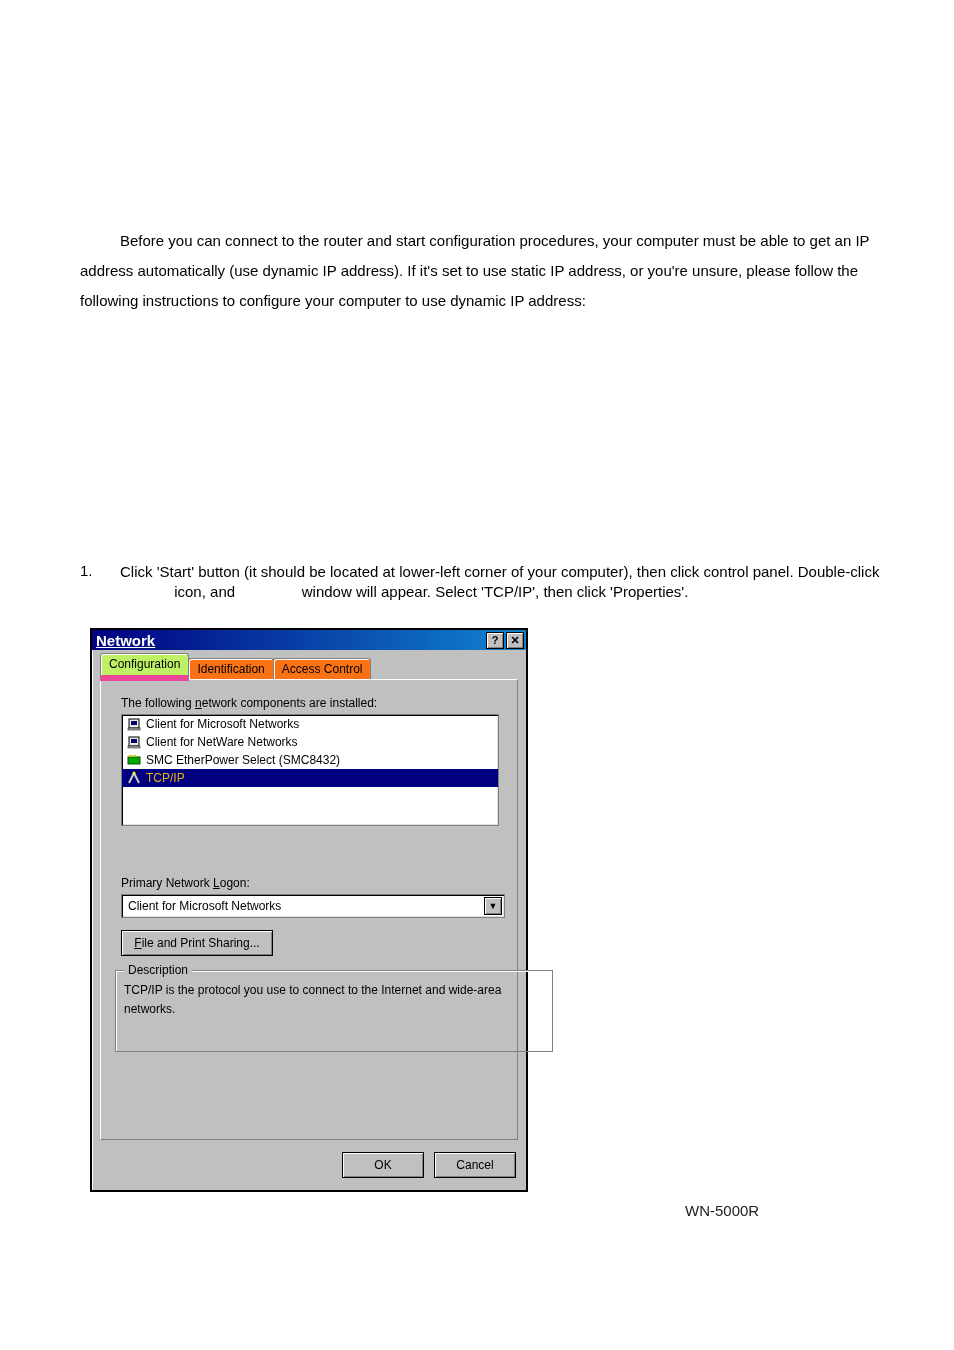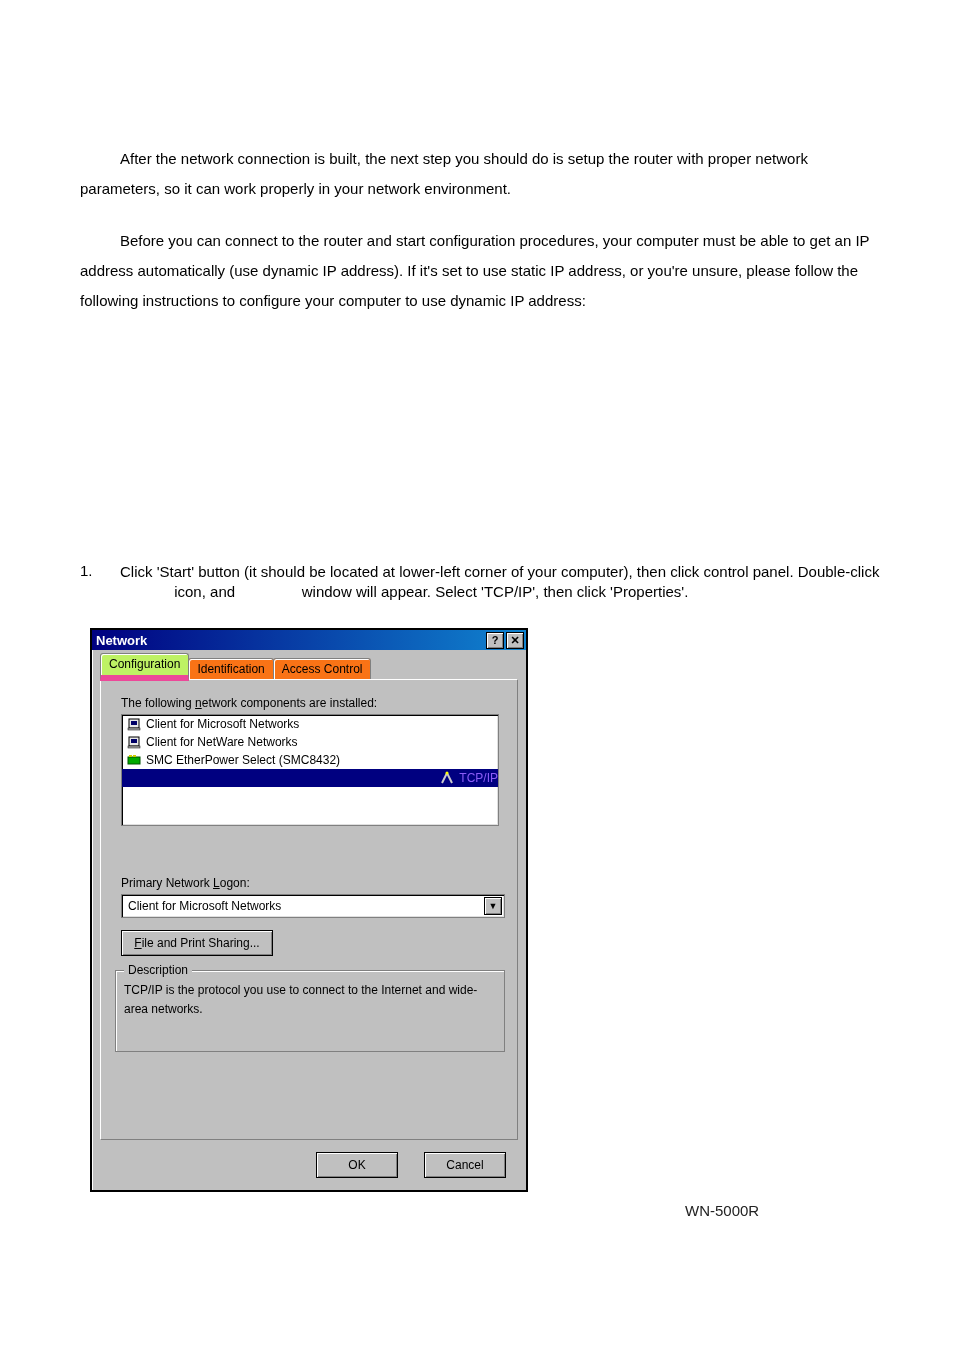--- a/index.html
+++ b/index.html
@@ -9,69 +9,68 @@
   .para2 { left:80px; top:226px; width:800px; text-indent:40px; }
 
   .step1-num { position:absolute; left:80px; top:562px; font-size:15px; }
   .step1 { position:absolute; left:120px; top:562px; width:760px; font-size:15px; line-height:20px; }
 
   .footer-model { position:absolute; left:685px; top:1202px; font-size:15px; color:#222; }
 
   
   .dialog { position:absolute; left:90px; top:628px; width:434px; height:560px; background:#c0c0c0; border:2px solid #000; box-shadow:inset 1px 1px 0 #fff; font-family:"MS Sans Serif","Microsoft Sans Serif",Tahoma,Arial,sans-serif; font-size:12px; }
   .titlebar { height:20px; background:linear-gradient(to right,#000080,#1084d0); color:#fff; display:flex; align-items:center; justify-content:space-between; padding:0 2px 0 4px; font-weight:bold; }
-  .titlebar-text { font-size:13px; }
+  .titlebar-text { font-size:15px;text-decoration:underline; }
   .titlebar-btns { display:flex; gap:2px; }
   .titlebar-btn { width:16px; height:15px; background:#c0c0c0; border:1px solid #000; box-shadow:inset 1px 1px 0 #fff,inset -1px -1px 0 #808080; display:flex; align-items:center; justify-content:center; color:#000; font-size:11px; font-weight:bold; cursor:pointer; }
 
   .tabstrip { position:absolute; left:8px; top:28px; display:flex; align-items:flex-end; height:22px; }
   .tab { padding:3px 8px 4px 8px; background:#f97316; border:1px solid #808080; border-bottom:none; border-top-left-radius:3px; border-top-right-radius:3px; box-shadow:inset 1px 1px 0 #fff; font-size:12px; cursor:pointer; position:relative; }
   .tab.active { background:#bef264; z-index:3; border-bottom:6px solid #ec4899; margin-bottom:-1px; }
   .tab + .tab { margin-left:-1px; }
 
   .panel { position:absolute; left:8px; top:49px; right:8px; bottom:50px; background:#c0c0c0; border:1px solid #fff; border-right-color:#808080; border-bottom-color:#808080; z-index:2; }
 
   .label-line { position:absolute; left:20px; top:16px; font-size:12px; }
 
   .listbox { position:absolute; left:20px; top:34px; width:376px; height:110px; background:#fff; border:1px solid #808080; box-shadow:inset 1px 1px 0 #000,inset -1px -1px 0 #dfdfdf; overflow:hidden; }
   .row { display:flex; align-items:center; height:18px; padding-left:4px; font-size:12px; gap:4px; cursor:pointer; }
-  .row.sel { background:#000080; color:#8b5cf6;justify-content:flex-end; }
+  .row.sel { background:#000080; color:#eab308; }
   .icn { width:16px; height:16px; display:inline-flex; align-items:center; justify-content:center; }
   
   .icn.client svg rect.body { fill:#e8e8e8; }
   .icn.client svg rect.screen { fill:#006; }
   .icn.adapter svg { color:#008000; }
   .icn.proto svg { color:#888; }
   .icn.tcp svg { color:#666; }
 
   .btnrow { position:absolute; left:20px; top:158px; width:376px; display:flex; justify-content:space-between; }
   .winbtn { width:112px; height:24px; background:#c0c0c0; border:1px solid #000; box-shadow:inset 1px 1px 0 #fff,inset -1px -1px 0 #808080; font-size:12px; cursor:pointer; display:flex; align-items:center; justify-content:center; }
   .winbtn .ul { text-decoration:underline; }
 
   .plogon-label { position:absolute; left:20px; top:196px; font-size:12px; }
   .dropdown { position:absolute; left:20px; top:214px; width:376px; height:22px; background:#fff; border:1px solid #808080; box-shadow:inset 1px 1px 0 #000,inset -1px -1px 0 #dfdfdf; display:flex; align-items:center; padding-left:6px; font-size:12px; cursor:pointer; }
   .dropdown-btn { position:absolute; right:2px; top:2px; width:16px; height:16px; background:#c0c0c0; border:1px solid #000; box-shadow:inset 1px 1px 0 #fff,inset -1px -1px 0 #808080; display:flex; align-items:center; justify-content:center; font-size:9px; }
 
   .fps-btn { position:absolute; left:20px; top:250px; width:150px; height:24px; }
 
-  .group { position:absolute; left:14px; top:290px; width:388px; height:80px; border:1px solid #808080; box-shadow:1px 1px 0 #fff inset; }
+  .group { position:absolute; left:14px; top:290px; width:388px; height:80px; border:1px solid #808080; box-shadow:1px 1px 0 #fff inset;padding-left:48px; }
   .group-title { position:absolute; left:8px; top:-8px; background:#c0c0c0; padding:0 4px; font-size:12px; }
   .group-text { position:absolute; left:8px; top:10px; right:8px; font-size:12px; line-height:19px; }
 
-  .bottom-btns { position:absolute; right:20px; bottom:12px; display:flex; gap:26px; }
+  .bottom-btns { position:absolute; right:10px; bottom:12px; display:flex; gap:10px; }
   .okbtn,.cancelbtn { width:80px; height:24px; }
 
   
   .emphasis { position:absolute; pointer-events:none; }
 </style>
 </head>
 <body>
 <div class="page">
 
-<div class="body-text para1">After the network connection is built, the next step you should do is setup the router with proper network parameters, so it can work properly in your network environment.</div>
 <div class="body-text para2">Before you can connect to the router and start configuration procedures, your computer must be able to get an IP address automatically (use dynamic IP address). If it's set to use static IP address, or you're unsure, please follow the following instructions to configure your computer to use dynamic IP address:</div>
 
 <div class="step1-num">1.</div>
 <div class="step1">
   <span>Click 'Start' button (it should be located at lower-left corner of your computer), then click control panel. Double-click </span>
   <span>&nbsp;&nbsp;&nbsp;&nbsp;&nbsp;&nbsp;&nbsp;&nbsp;&nbsp;&nbsp;&nbsp;&nbsp;</span>
   <span> icon, and </span>
   <span>&nbsp;&nbsp;&nbsp;&nbsp;&nbsp;&nbsp;&nbsp;&nbsp;&nbsp;&nbsp;&nbsp;&nbsp;&nbsp;&nbsp;</span>
   <span> window will appear. Select 'TCP/IP', then click 'Properties'.</span>
 </div>

